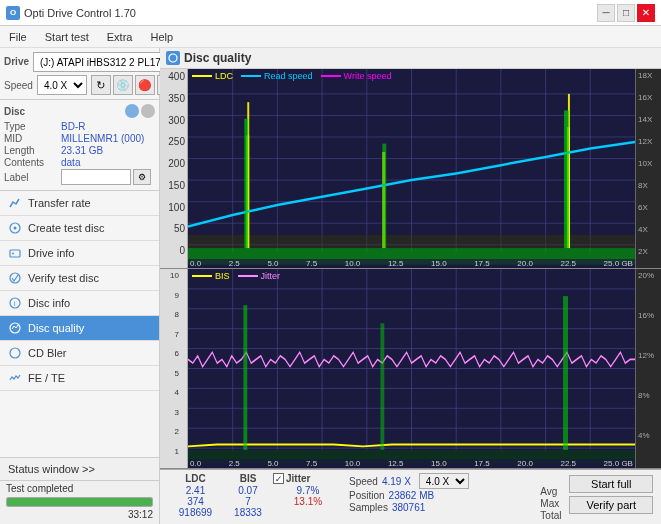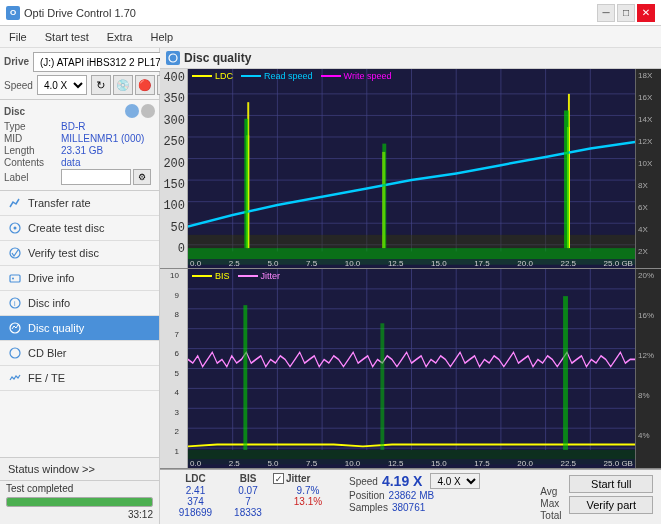--- a/index.html
+++ b/index.html
@@ -169,34 +169,34 @@
           <svg viewBox="0 0 12 12">
               <circle cx="6" cy="6" r="5" fill="none" stroke="#4a90d9" stroke-width="1.2"></circle>
               <circle cx="6" cy="6" r="1.5" fill="#4a90d9"></circle>
             </svg>
         </div>
         <span>Create test disc</span>
       </div>
       <div class="nav-item">
         <div class="nav-icon">
           <svg viewBox="0 0 12 12">
+              <rect x="1" y="3" width="10" height="7" rx="1" fill="none" stroke="#4a90d9" stroke-width="1.2"></rect>
+              <circle cx="4" cy="6.5" r="1" fill="#4a90d9"></circle>
+            </svg>
+        </div>
+        <span>Drive info</span>
+      </div>
+      <div class="nav-item">
+        <div class="nav-icon">
+          <svg viewBox="0 0 12 12">
               <circle cx="6" cy="6" r="5" fill="none" stroke="#4a90d9" stroke-width="1.2"></circle>
               <path d="M3,6 L5,9 L9,3" fill="none" stroke="#4a90d9" stroke-width="1.2"></path>
             </svg>
         </div>
         <span>Verify test disc</span>
-      </div>
-      <div class="nav-item">
-        <div class="nav-icon">
-          <svg viewBox="0 0 12 12">
-              <rect x="1" y="3" width="10" height="7" rx="1" fill="none" stroke="#4a90d9" stroke-width="1.2"></rect>
-              <circle cx="4" cy="6.5" r="1" fill="#4a90d9"></circle>
-            </svg>
-        </div>
-        <span>Drive info</span>
       </div>
       <div class="nav-item">
         <div class="nav-icon">
           <svg viewBox="0 0 12 12">
               <circle cx="6" cy="6" r="5" fill="none" stroke="#4a90d9" stroke-width="1.2"></circle>
               <text x="5" y="9" font-size="7" fill="#4a90d9">i</text>
             </svg>
         </div>
         <span>Disc info</span>
       </div>
@@ -255,21 +255,21 @@
             <circle cx="5" cy="5" r="4" fill="none" stroke="white" stroke-width="1.2"></circle>
           </svg>
       </div>
       <span class="dq-title">Disc quality</span>
     </div>
 
     <div class="charts-area">
 
       <div style="flex:1; position:relative; display:flex; border-bottom:1px solid #888;">
 
-        <div style="width:28px; display:flex; flex-direction:column; justify-content:space-between; align-items:flex-end; padding:2px 2px 12px; font-size:12px; color:#333; background:#ddd; border-right:1px solid #aaa;font-family:Liberation Mono, monospace;">
+        <div style="width:28px; display:flex; flex-direction:column; justify-content:space-between; align-items:flex-end; padding:2px 2px 12px; font-size:10px; color:#333; background:#ddd; border-right:1px solid #aaa;">
           <span>400</span>
             <span>350</span>
             <span>300</span>
             <span>250</span>
             <span>200</span>
             <span>150</span>
             <span>100</span>
             <span>50</span>
             <span>0</span>
         </div>
@@ -470,21 +470,21 @@
               <div style="width:11px;height:11px;border:1px solid #666;background:white;display:flex;align-items:center;justify-content:center;font-size:9px;color:#333;">✓</div>
               <span style="font-size:10px;color:#444;font-weight:bold;">Jitter</span>
             </div>
             <span style="font-size:10px;color:#2244bb;text-align:center;">9.7%</span>
             <span style="font-size:10px;color:#cc2222;text-align:center;">13.1%</span>
           </div>
 
           <div style="display:flex; flex-direction:column; flex:1; gap:1px; padding-left:6px;">
             <div style="display:flex; align-items:center; gap:4px;">
               <span style="font-size:10px;color:#444;">Speed</span>
-              <span style="font-size:14px;color:#2244bb;font-weight:bold;">4.19 X</span>
+              <span style="font-size:10px;color:#2244bb;">4.19 X</span>
               <select style="font-size:10px;border:1px solid #aaa;height:16px;padding:0 2px;margin-left:4px;">
                 <option>4.0 X</option>
               </select>
             </div>
             <div style="display:flex; align-items:center; gap:4px;">
               <span style="font-size:10px;color:#444;">Position</span>
               <span style="font-size:10px;color:#2244bb;">23862 MB</span>
             </div>
             <div style="display:flex; align-items:center; gap:4px;">
               <span style="font-size:10px;color:#444;">Samples</span>

